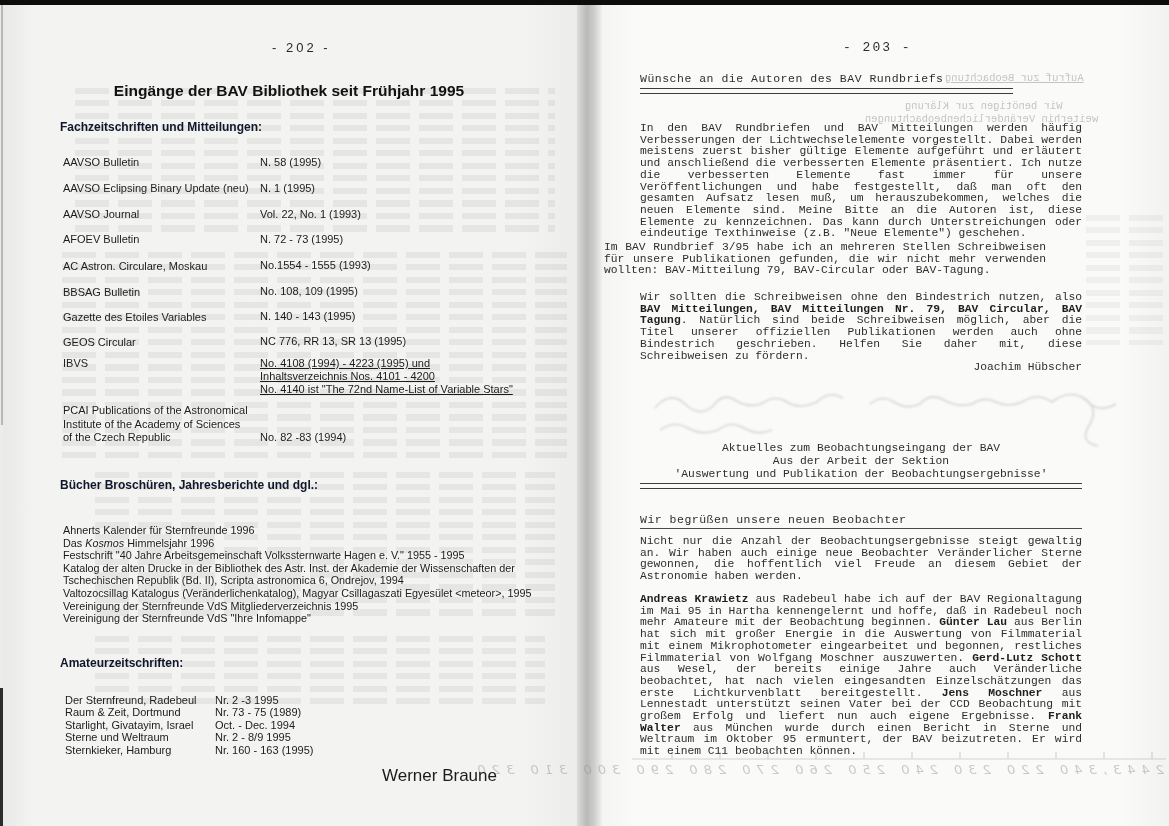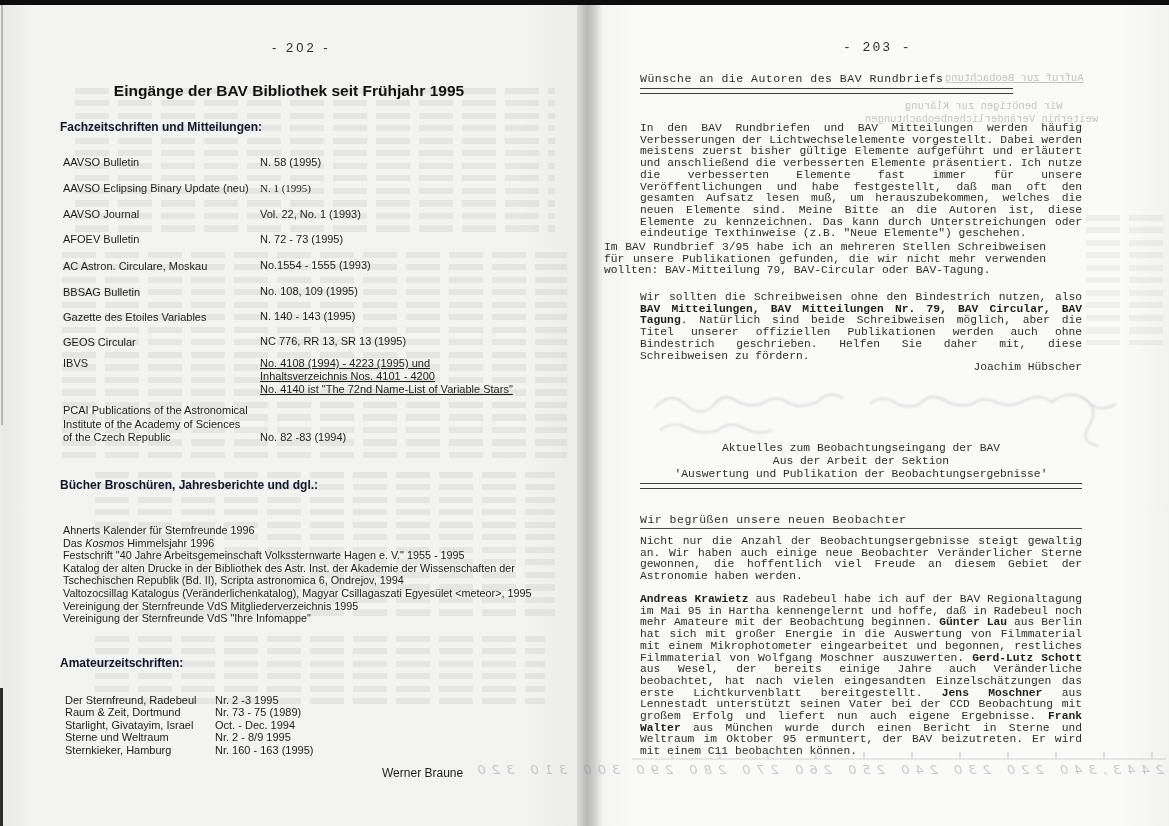--- a/index.html
+++ b/index.html
@@ -33,21 +33,21 @@
   
   .lp{position:absolute;color:#1c1c1c;z-index:3;}
   .pageno-l{font-size:13px;letter-spacing:3px;color:#2a2a2a;}
   .ltitle{font-size:15.5px;font-weight:bold;text-align:center;width:450px;color:#111;}
   .lhead{font-size:12px;font-weight:bold;color:#0f172a;}
   .jname{font-size:11px;white-space:pre-line;}
   .jval{font-size:11px;white-space:pre-line;line-height:13px;}
   .books{font-size:10.8px;line-height:12.6px;width:522px;}
   .amrow{display:flex;line-height:12.4px;font-size:11px;}
   .amname{width:150px;flex:none;}
-  .sig-l{font-size:12px;}
+  .sig-l{font-size:17px;}
 
   
   .rp{position:absolute;color:#2e2e2e;z-index:3;
       font-family:"Liberation Mono","DejaVu Sans Mono",monospace;}
   .pageno-r{font-size:13px;letter-spacing:2px;}
   .rhead{font-size:11.5px;letter-spacing:.5px;}
   .dblrule{position:absolute;height:4px;border-top:1px solid #3c3c3c;border-bottom:1px solid #3c3c3c;z-index:3;}
   .rule{position:absolute;height:0;border-top:1px solid #4a4a4a;z-index:3;}
   .rpar{font-size:11.3px;line-height:11.7px;width:442px;text-align:justify;}
   .rcenter{font-size:11.3px;line-height:12.8px;width:442px;text-align:center;}
@@ -101,21 +101,21 @@
   <div class="bleednums mirror" style="left:612px;top:762px;width:552px;">2443,340 220 230 240 250 260 270 280 290 300 310 320</div>
 
   <div class="lp pageno-l" style="left:272px;top:40px;">- 202 -</div>
   <div class="lp ltitle" style="left:64px;top:82px;">Eingänge der BAV Bibliothek seit Frühjahr 1995</div>
 
   <div class="lp lhead" style="left:60px;top:120px;">Fachzeitschriften und Mitteilungen:</div>
 
   <div class="lp jname" style="left:63px;top:156px;">AAVSO Bulletin</div>
   <div class="lp jval" style="left:260px;top:156px;">N. 58 (1995)</div>
   <div class="lp jname" style="left:63px;top:182px;">AAVSO Eclipsing Binary Update  (neu)</div>
-  <div class="lp jval" style="left:260px;top:182px;font-family:Liberation Serif, serif;">N. 1 (1995)</div>
+  <div class="lp jval" style="left:260px;top:182px;">N. 1 (1995)</div>
   <div class="lp jname" style="left:63px;top:208px;">AAVSO Journal</div>
   <div class="lp jval" style="left:260px;top:208px;">Vol. 22, No. 1 (1993)</div>
   <div class="lp jname" style="left:63px;top:233px;">AFOEV Bulletin</div>
   <div class="lp jval" style="left:260px;top:233px;">N. 72 - 73 (1995)</div>
   <div class="lp jname" style="left:63px;top:260px;">AC Astron. Circulare, Moskau</div>
   <div class="lp jval" style="left:260px;top:259px;">No.1554 - 1555  (1993)</div>
   <div class="lp jname" style="left:63px;top:286px;">BBSAG Bulletin</div>
   <div class="lp jval" style="left:260px;top:285px;">No. 108, 109 (1995)</div>
   <div class="lp jname" style="left:63px;top:311px;">Gazette des Etoiles Variables</div>
   <div class="lp jval" style="left:260px;top:310px;">N. 140 - 143 (1995)</div>

